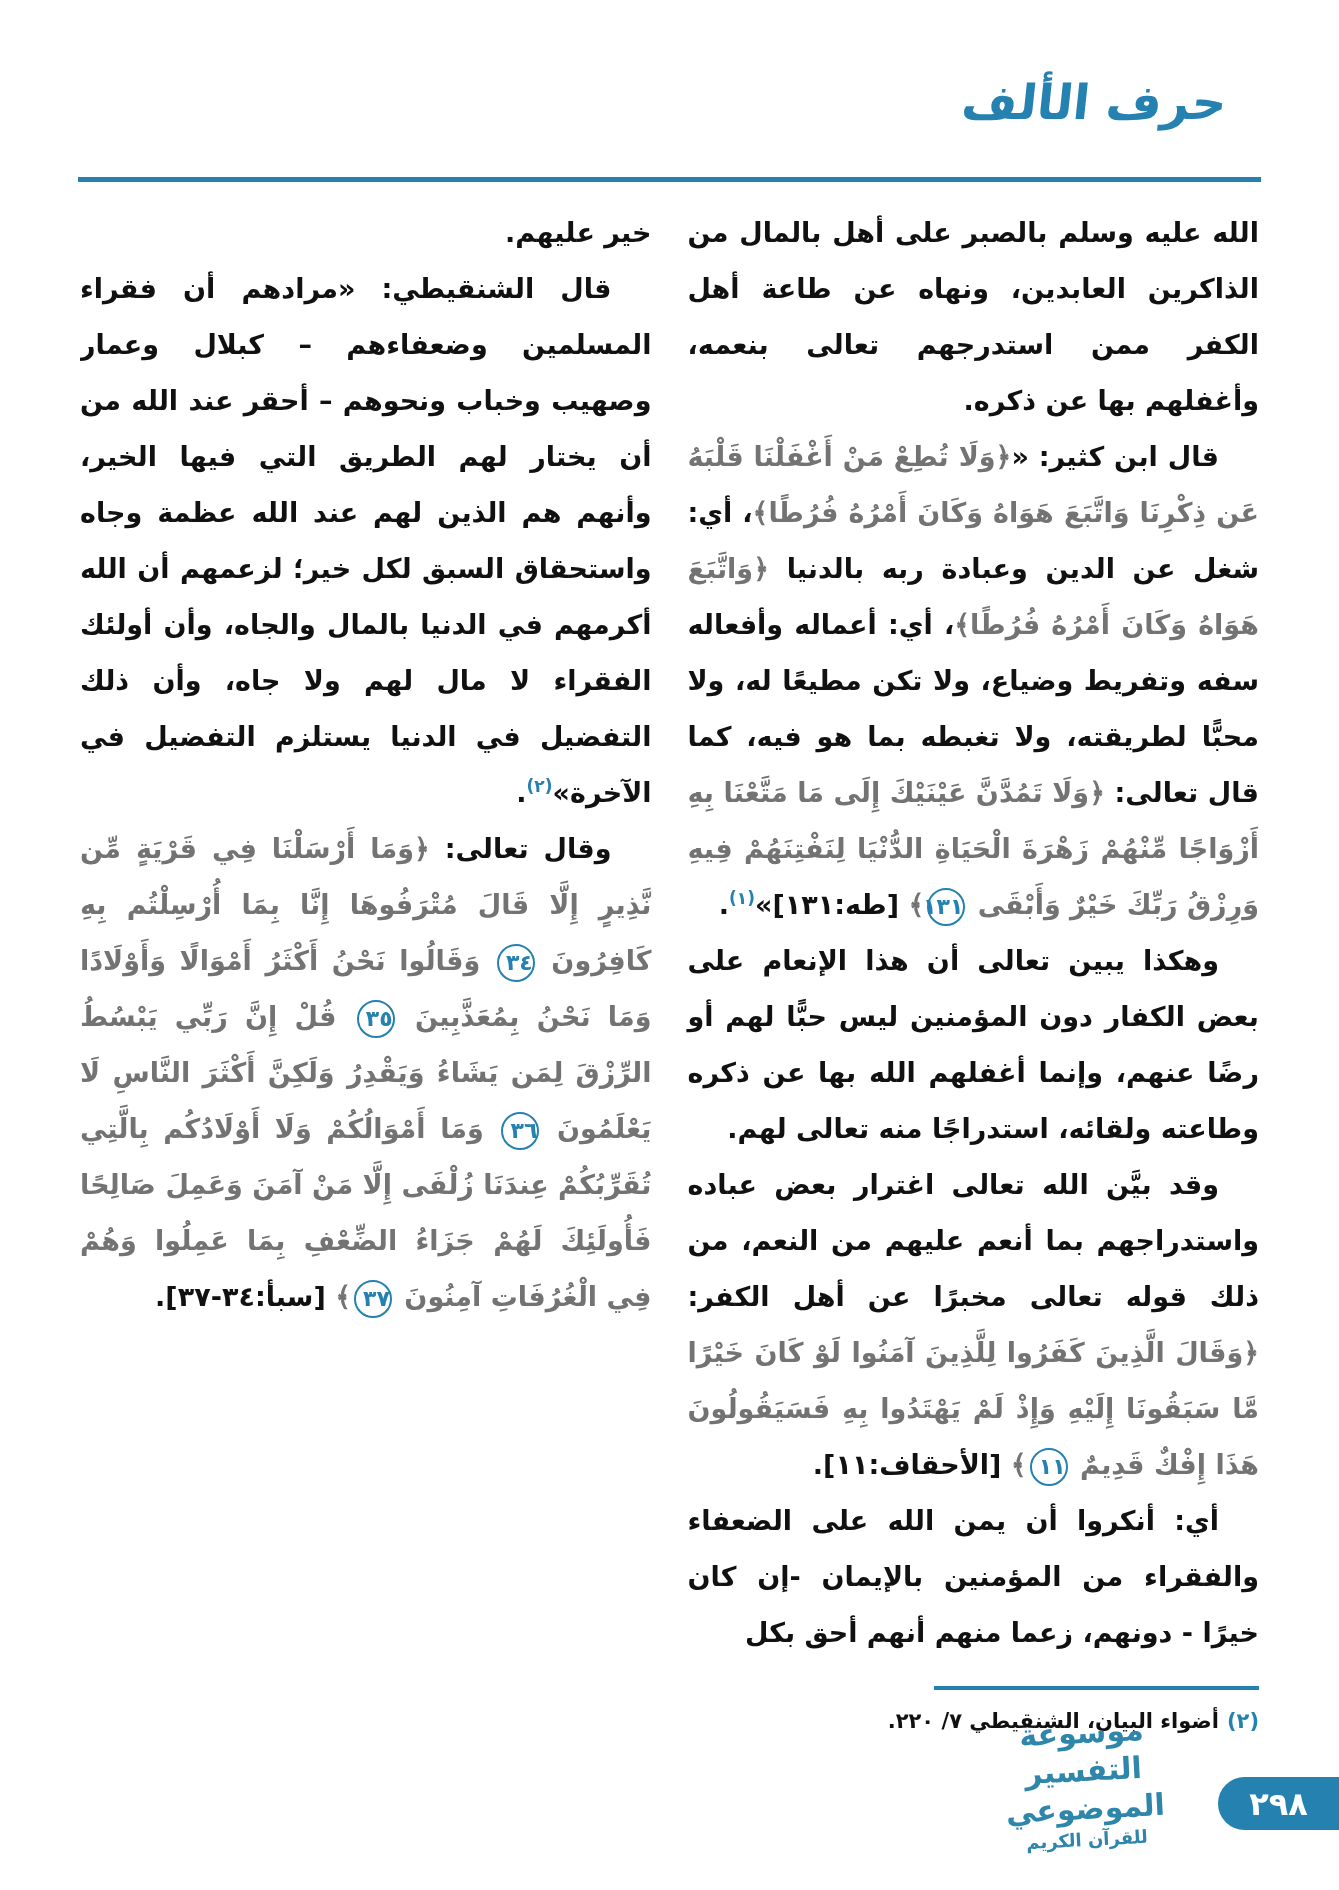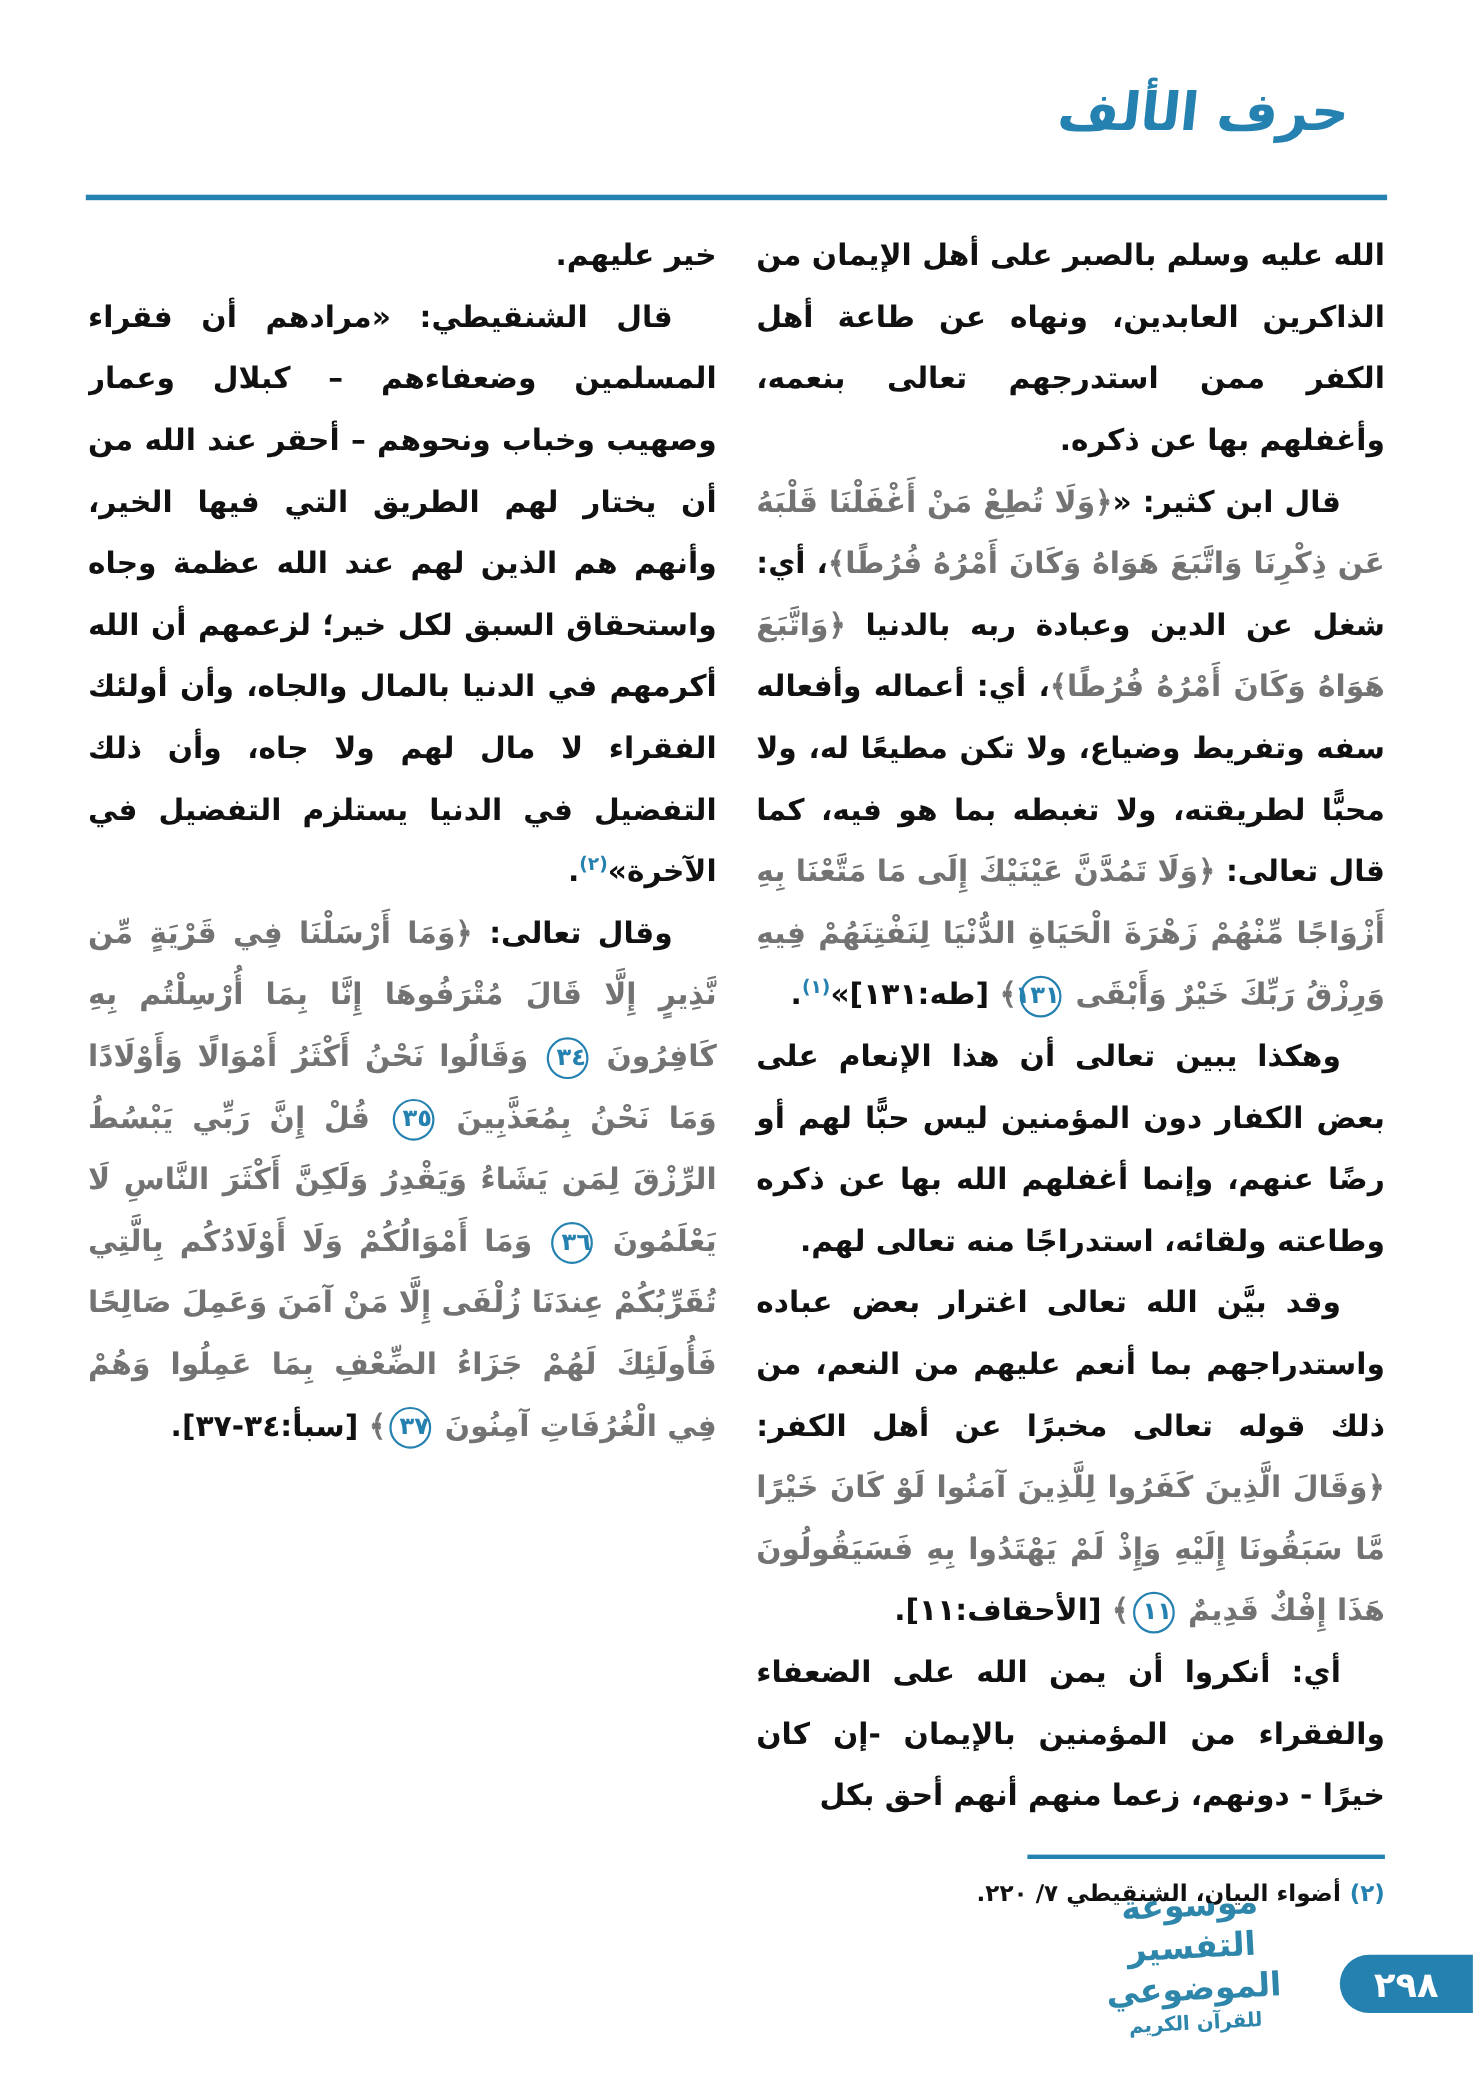--- a/index.html
+++ b/index.html
@@ -128,21 +128,21 @@
 </head>
 <body>
 
 <div class="page">
 
   <div class="header-title">حرف الألف</div>
   <div class="header-rule"></div>
 
   <div class="columns">
     <div class="col">
-      <p class="para"><span class="seg-n">الله عليه وسلم بالصبر على أهل الإيمان من الذاكرين العابدين، ونهاه عن طاعة أهل الكفر ممن استدرجهم تعالى بنعمه، وأغفلهم بها عن ذكره.</span></p>
+      <p class="para"><span class="seg-n">الله عليه وسلم بالصبر على أهل بالمال من الذاكرين العابدين، ونهاه عن طاعة أهل الكفر ممن استدرجهم تعالى بنعمه، وأغفلهم بها عن ذكره.</span></p>
       <p class="para indent"><span class="seg-n">قال ابن كثير: «</span><span class="seg-q">﴿وَلَا تُطِعْ مَنْ أَغْفَلْنَا قَلْبَهُ عَن ذِكْرِنَا وَاتَّبَعَ هَوَاهُ وَكَانَ أَمْرُهُ فُرُطًا﴾</span><span class="seg-n">، أي: شغل عن الدين وعبادة ربه بالدنيا </span><span class="seg-q">﴿وَاتَّبَعَ هَوَاهُ وَكَانَ أَمْرُهُ فُرُطًا﴾</span><span class="seg-n">، أي: أعماله وأفعاله سفه وتفريط وضياع، ولا تكن مطيعًا له، ولا محبًّا لطريقته، ولا تغبطه بما هو فيه، كما قال تعالى: </span><span class="seg-q">﴿وَلَا تَمُدَّنَّ عَيْنَيْكَ إِلَى مَا مَتَّعْنَا بِهِ أَزْوَاجًا مِّنْهُمْ زَهْرَةَ الْحَيَاةِ الدُّنْيَا لِنَفْتِنَهُمْ فِيهِ وَرِزْقُ رَبِّكَ خَيْرٌ وَأَبْقَى </span><span class="seg-a">١٣١</span><span class="seg-q">﴾</span><span class="seg-n"> [طه:١٣١]»</span><span class="seg-f">(١)</span><span class="seg-n">.</span></p>
       <p class="para indent"><span class="seg-n">وهكذا يبين تعالى أن هذا الإنعام على بعض الكفار دون المؤمنين ليس حبًّا لهم أو رضًا عنهم، وإنما أغفلهم الله بها عن ذكره وطاعته ولقائه، استدراجًا منه تعالى لهم.</span></p>
       <p class="para indent"><span class="seg-n">وقد بيَّن الله تعالى اغترار بعض عباده واستدراجهم بما أنعم عليهم من النعم، من ذلك قوله تعالى مخبرًا عن أهل الكفر: </span><span class="seg-q">﴿وَقَالَ الَّذِينَ كَفَرُوا لِلَّذِينَ آمَنُوا لَوْ كَانَ خَيْرًا مَّا سَبَقُونَا إِلَيْهِ وَإِذْ لَمْ يَهْتَدُوا بِهِ فَسَيَقُولُونَ هَذَا إِفْكٌ قَدِيمٌ </span><span class="seg-a">١١</span><span class="seg-q">﴾</span><span class="seg-n"> [الأحقاف:١١].</span></p>
       <p class="para indent"><span class="seg-n">أي: أنكروا أن يمن الله على الضعفاء والفقراء من المؤمنين بالإيمان -إن كان خيرًا - دونهم، زعما منهم أنهم أحق بكل</span></p>
     </div>
     <div class="col">
       <p class="para"><span class="seg-n">خير عليهم.</span></p>
       <p class="para indent"><span class="seg-n">قال الشنقيطي: «مرادهم أن فقراء المسلمين وضعفاءهم – كبلال وعمار وصهيب وخباب ونحوهم – أحقر عند الله من أن يختار لهم الطريق التي فيها الخير، وأنهم هم الذين لهم عند الله عظمة وجاه واستحقاق السبق لكل خير؛ لزعمهم أن الله أكرمهم في الدنيا بالمال والجاه، وأن أولئك الفقراء لا مال لهم ولا جاه، وأن ذلك التفضيل في الدنيا يستلزم التفضيل في الآخرة»</span><span class="seg-f">(٢)</span><span class="seg-n">.</span></p>
       <p class="para indent"><span class="seg-n">وقال تعالى: </span><span class="seg-q">﴿وَمَا أَرْسَلْنَا فِي قَرْيَةٍ مِّن نَّذِيرٍ إِلَّا قَالَ مُتْرَفُوهَا إِنَّا بِمَا أُرْسِلْتُم بِهِ كَافِرُونَ </span><span class="seg-a">٣٤</span><span class="seg-q"> وَقَالُوا نَحْنُ أَكْثَرُ أَمْوَالًا وَأَوْلَادًا وَمَا نَحْنُ بِمُعَذَّبِينَ </span><span class="seg-a">٣٥</span><span class="seg-q"> قُلْ إِنَّ رَبِّي يَبْسُطُ الرِّزْقَ لِمَن يَشَاءُ وَيَقْدِرُ وَلَكِنَّ أَكْثَرَ النَّاسِ لَا يَعْلَمُونَ </span><span class="seg-a">٣٦</span><span class="seg-q"> وَمَا أَمْوَالُكُمْ وَلَا أَوْلَادُكُم بِالَّتِي تُقَرِّبُكُمْ عِندَنَا زُلْفَى إِلَّا مَنْ آمَنَ وَعَمِلَ صَالِحًا فَأُولَئِكَ لَهُمْ جَزَاءُ الضِّعْفِ بِمَا عَمِلُوا وَهُمْ فِي الْغُرُفَاتِ آمِنُونَ </span><span class="seg-a">٣٧</span><span class="seg-q">﴾</span><span class="seg-n"> [سبأ:٣٤-٣٧].</span></p>
     </div>

